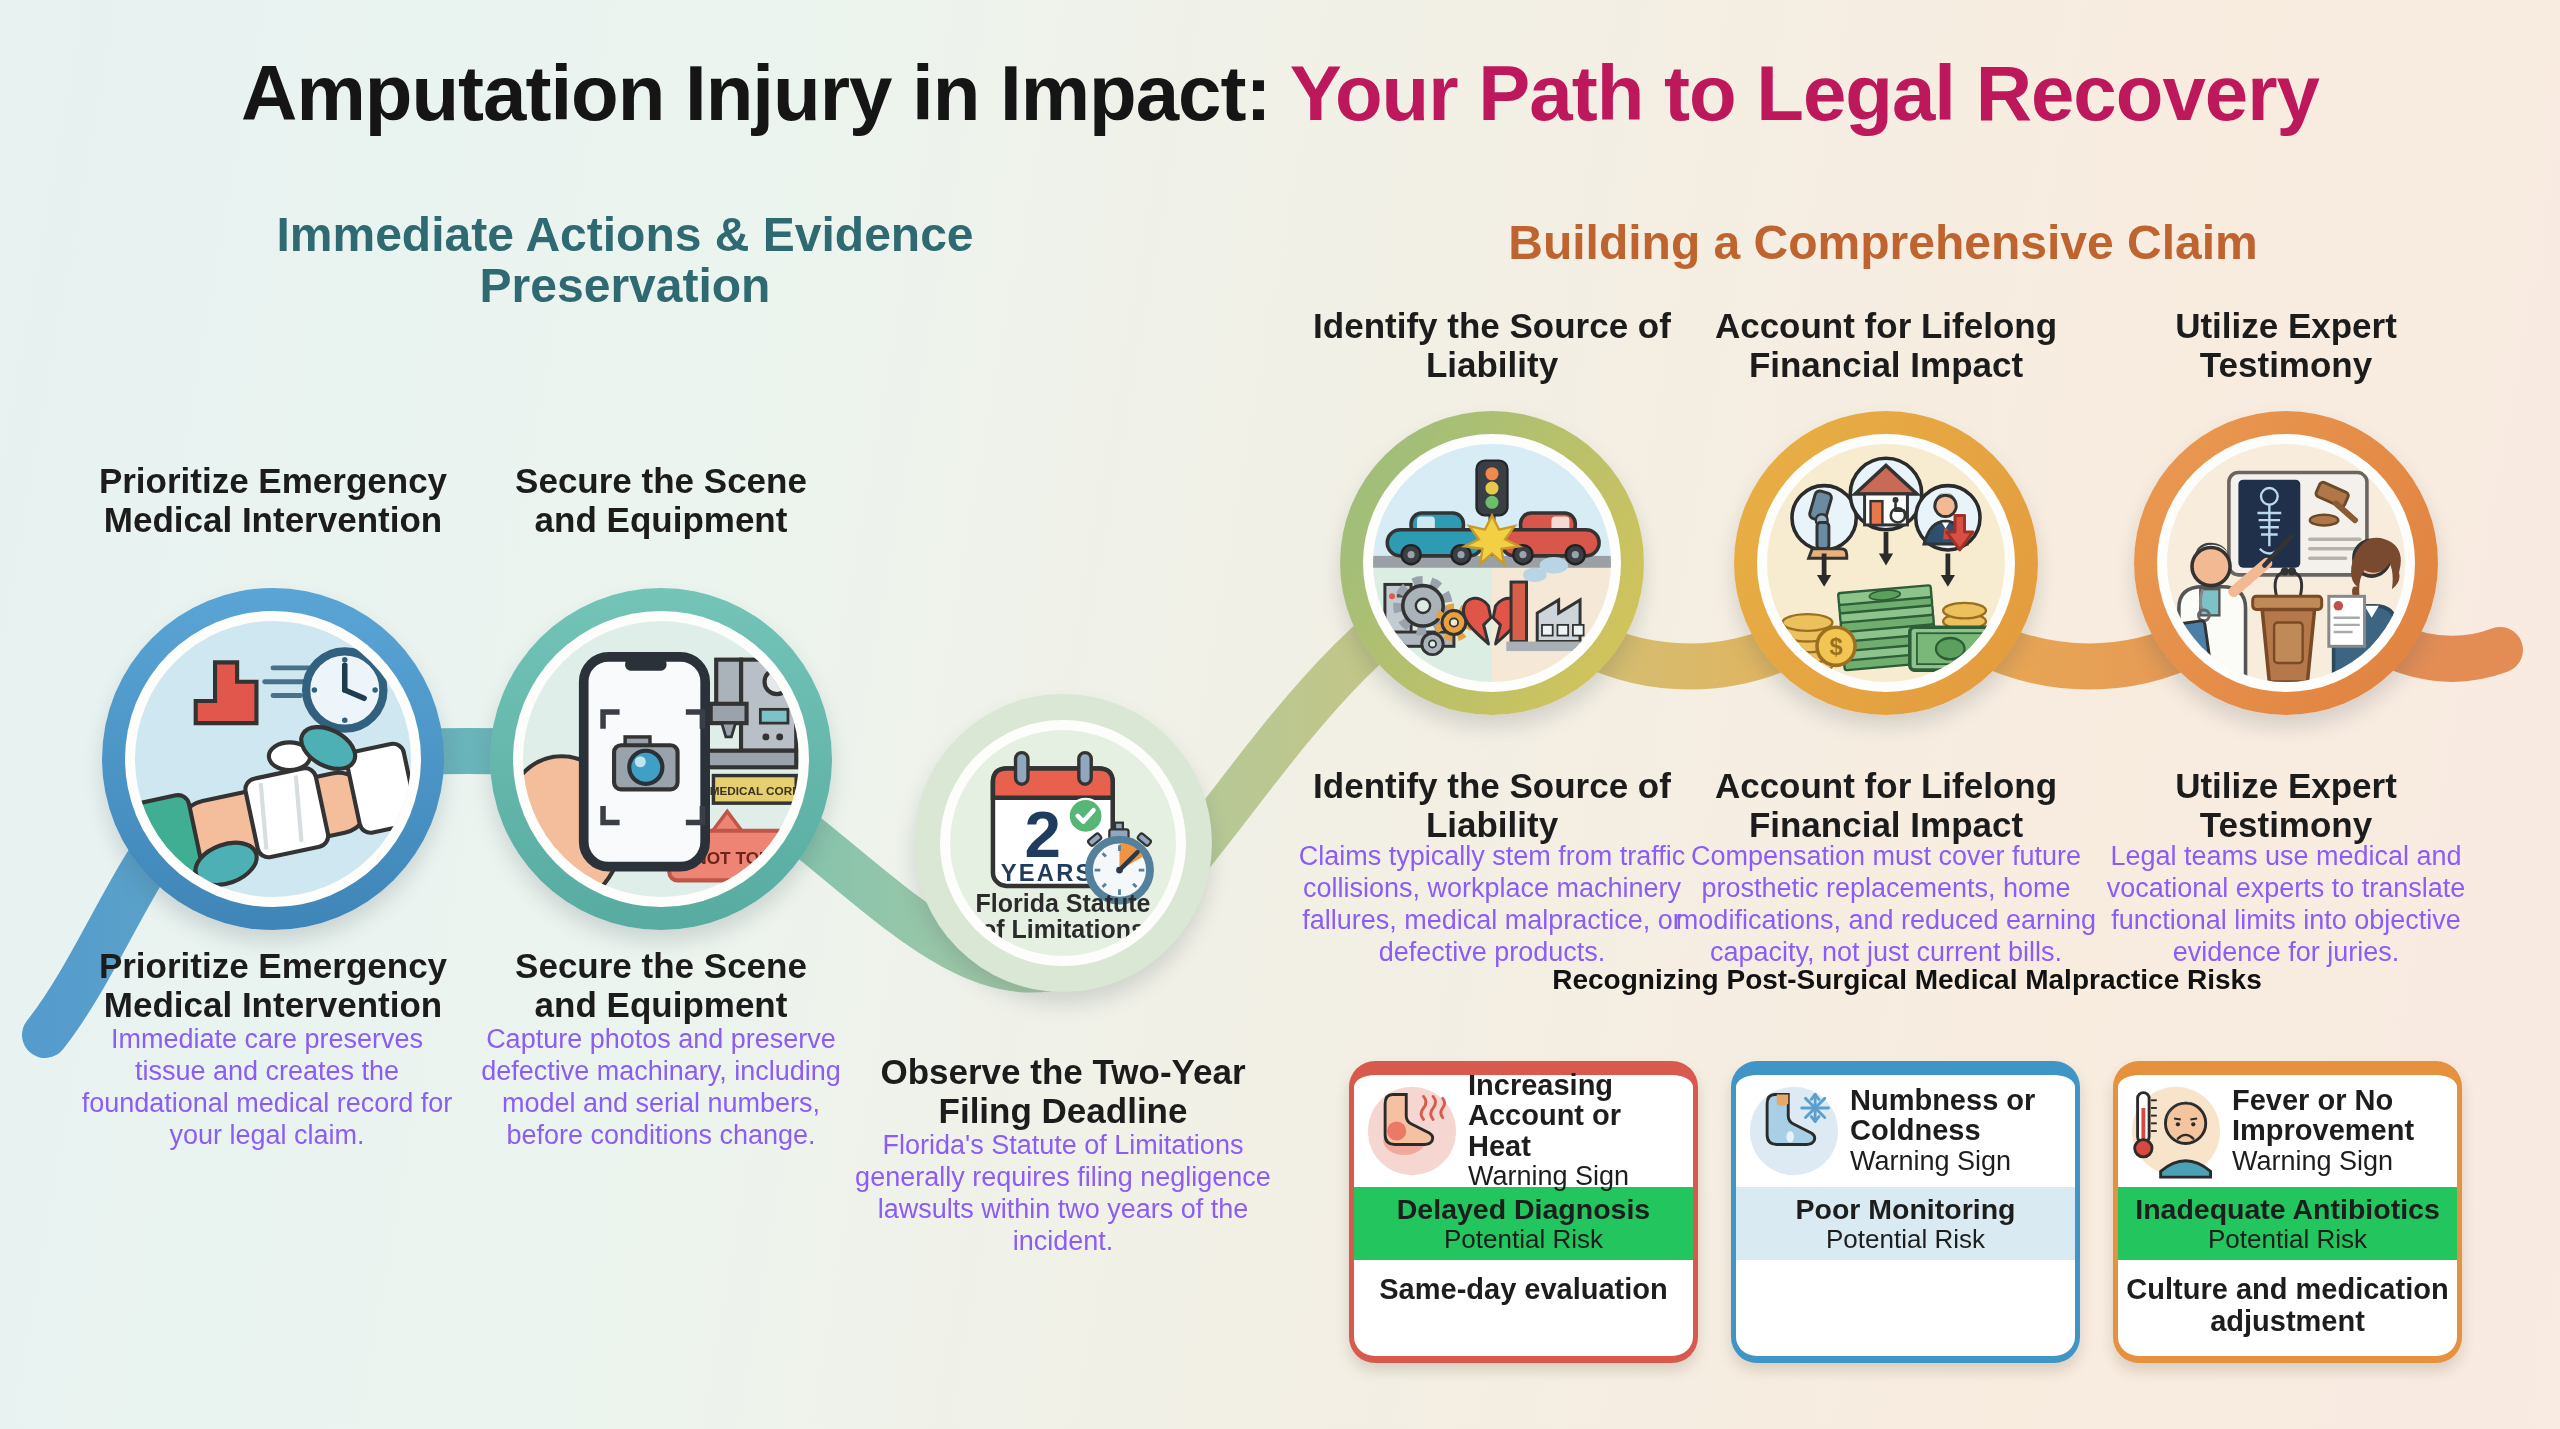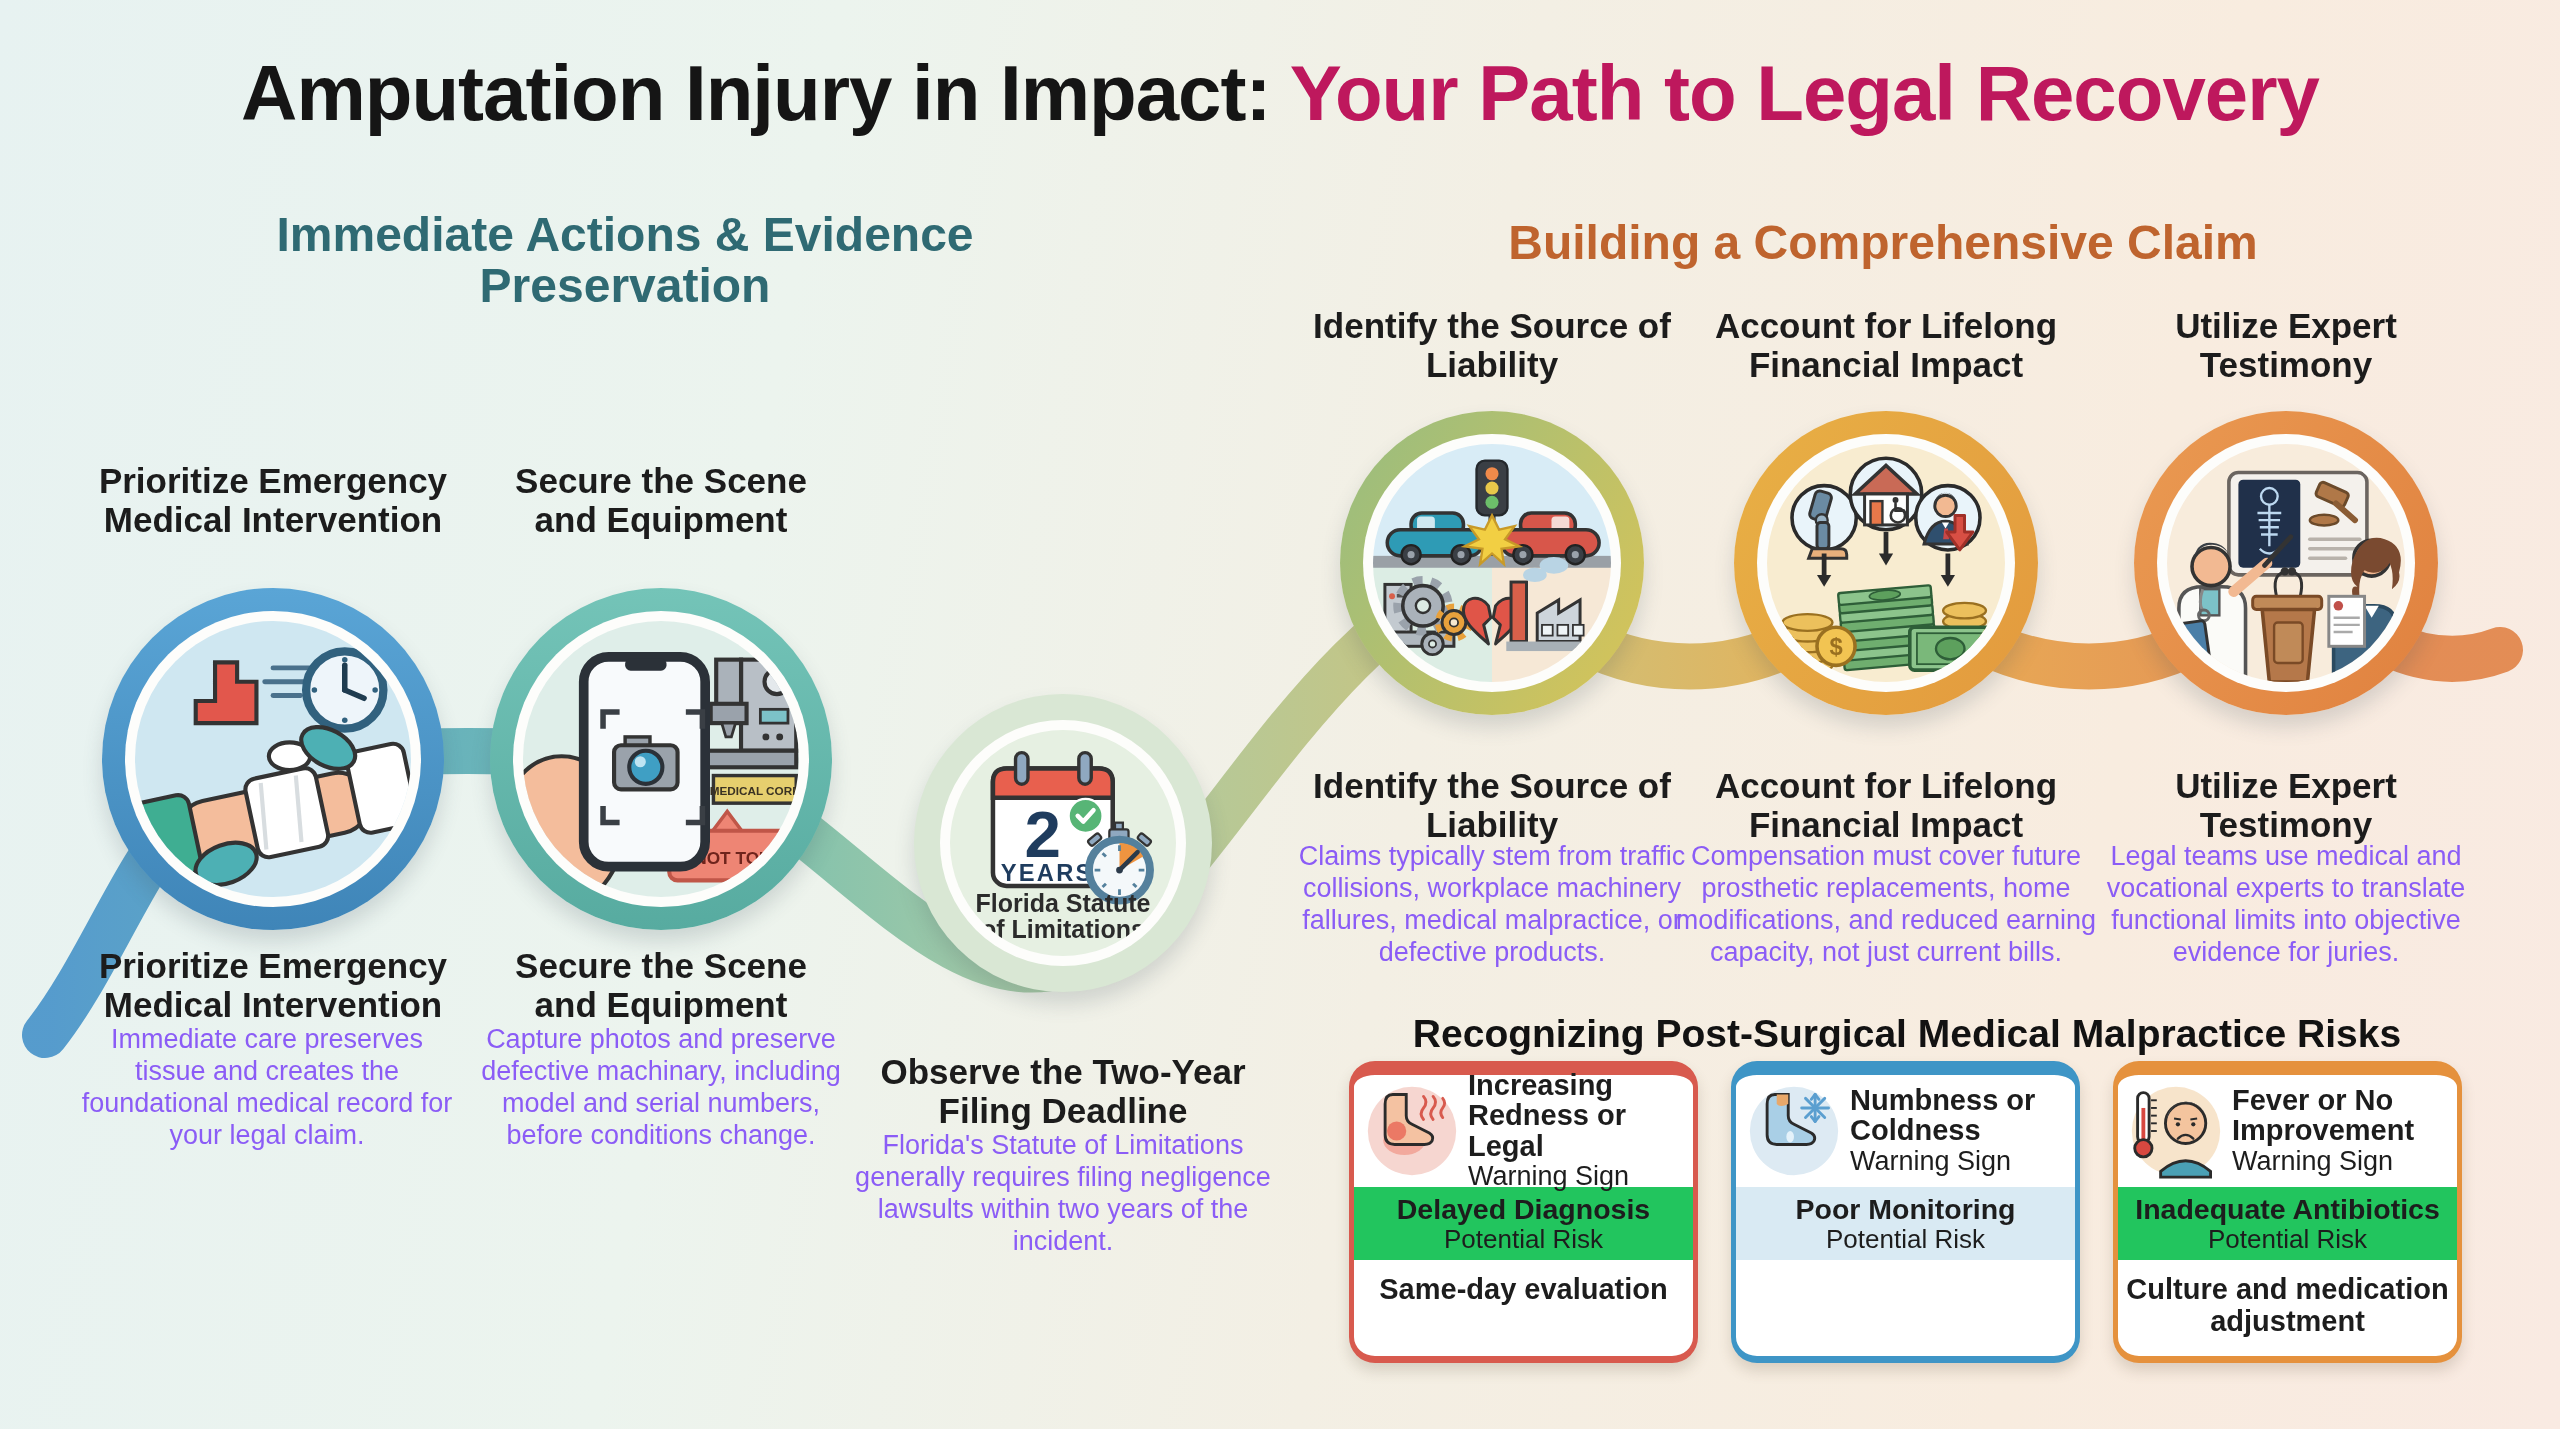--- a/index.html
+++ b/index.html
@@ -34,21 +34,21 @@
   .c1{background:linear-gradient(180deg,#5aa5d6,#3f85b8);}
   .c2{background:linear-gradient(180deg,#74c4b8,#57aba0);}
   .c3{background:#d9e7d4;}
   .c4{background:linear-gradient(120deg,#97bd80,#d9c457);}
   .c5{background:linear-gradient(120deg,#e8b045,#e39a3e);}
   .c6{background:linear-gradient(120deg,#ea9a52,#e0813f);}
 
   .cal-caption{position:absolute;left:50%;transform:translateX(-50%);bottom:14px;width:195px;
     text-align:center;font-weight:800;font-size:25px;line-height:1.05;color:#2b2b2b;}
 
-  .risks-heading{top:1012px;left:1307px;width:1200px;font-weight:800;font-size:39px;color:#121212;z-index:3;}
+  .risks-heading{top:964px;left:1307px;width:1200px;font-weight:800;font-size:28px;color:#121212;z-index:3;}
 
   .card{position:absolute;top:1061px;width:349px;height:302px;background:#fff;border-radius:26px;
     border-style:solid;border-width:14px 5px 7px 5px;box-sizing:border-box;z-index:3;
     box-shadow:0 8px 14px rgba(90,70,50,.18);}
   .card-red{border-color:#d85a4e;}
   .card-blue{border-color:#3e95c6;}
   .card-orange{border-color:#e5913d;}
   .card-top{display:flex;align-items:center;gap:8px;height:108px;padding:6px 8px 2px 10px;box-sizing:border-box;}
   .card-top svg{width:96px;height:96px;flex:0 0 auto;}
   .card-warn-title{font-weight:800;font-size:29px;line-height:1.04;max-width:215px;}
@@ -444,21 +444,21 @@
       <ellipse cx="42" cy="60" rx="22" ry="15" fill="#ef8573" opacity="0.55"></ellipse>
       <path d="M30 12 h14 v22 q0 6 6 9 l18 9 q5 3 3 8 q-2 4 -8 4 H32 q-10 0 -10 -10 V22 q0 -10 8 -10 z" fill="#f4c2a2" stroke="#2b2b2b" stroke-width="3"></path>
       <circle cx="34" cy="50" r="10" fill="#e86050" opacity="0.75"></circle>
       <g stroke="#d85a4e" stroke-width="3" fill="none" stroke-linecap="round">
         <path d="M62 14 q5 6 0 12 q-5 6 0 12"></path>
         <path d="M72 14 q5 6 0 12 q-5 6 0 12"></path>
         <path d="M82 16 q4 5 0 10 q-4 5 0 10"></path>
       </g>
     </svg>
     <div>
-      <div class="card-warn-title">Increasing Redness or Legal</div>
+      <div class="card-warn-title">Increasing Account or Heat</div>
       <div class="card-warn-sub">Warning Sign</div>
     </div>
   </div>
   <div class="card-band band-red">
     <div class="card-risk-title">Delayed Diagnosis</div>
     <div class="card-risk-sub">Potential Risk</div>
   </div>
   <div class="card-action">Same-day evaluation</div>
 </div>
 

